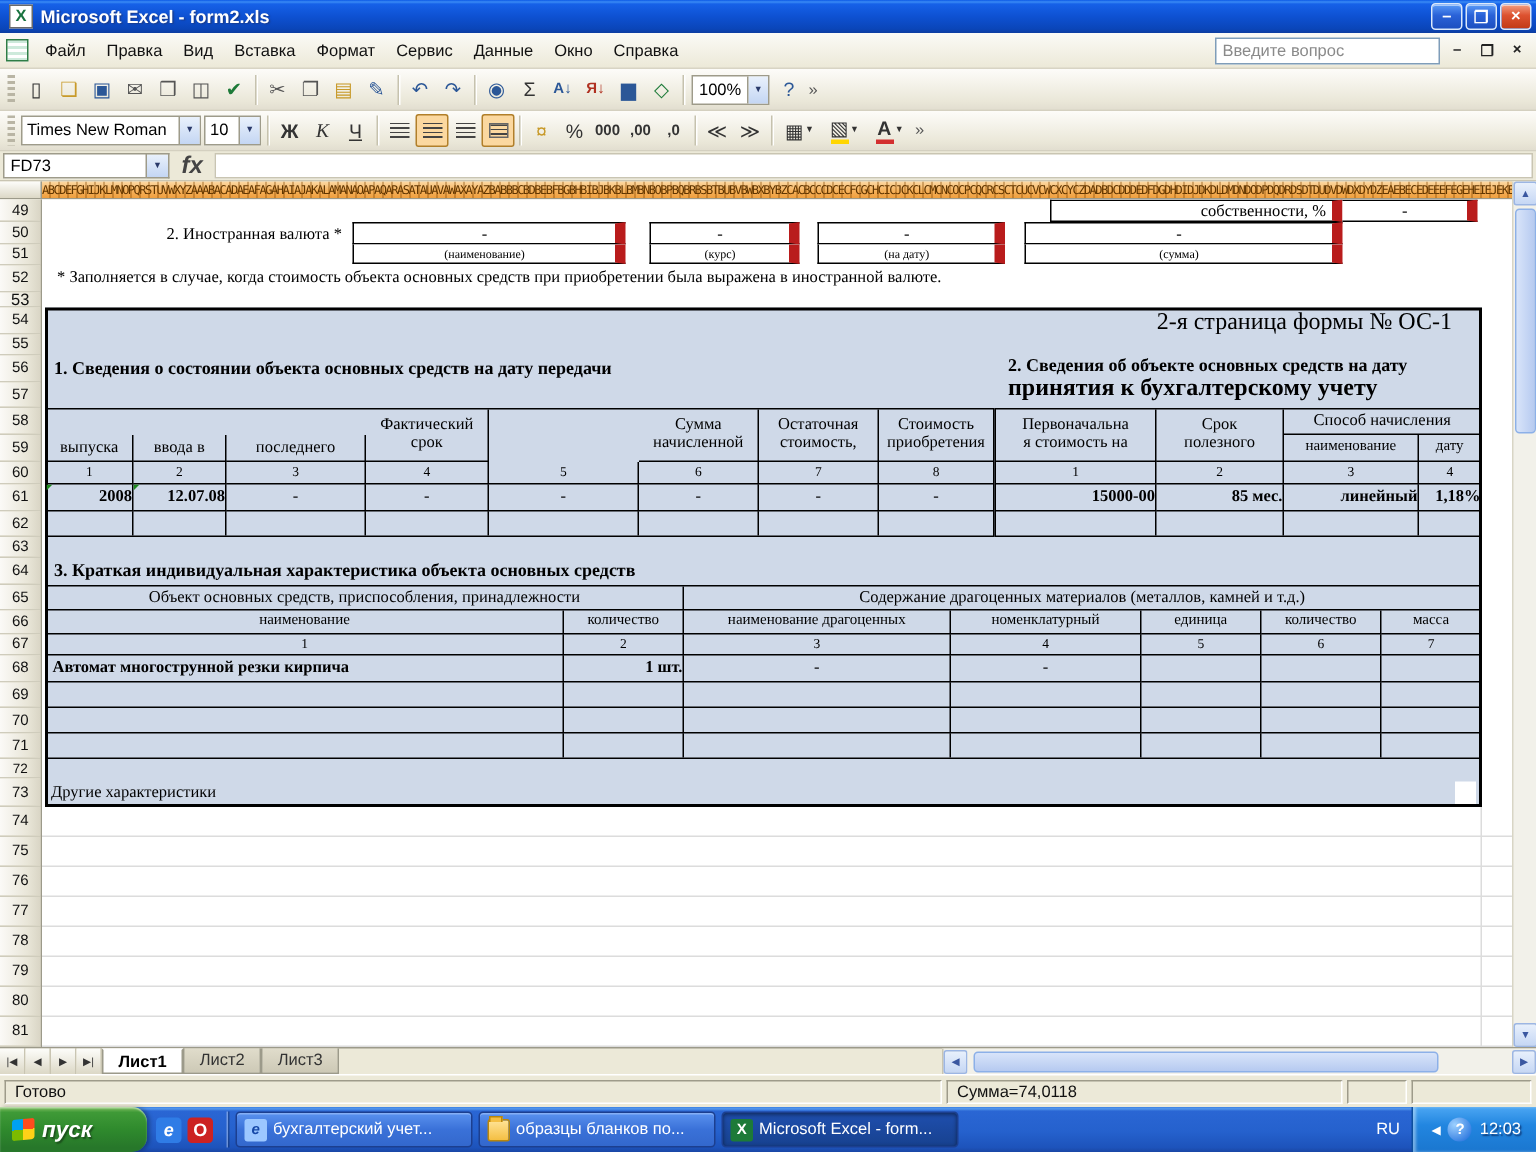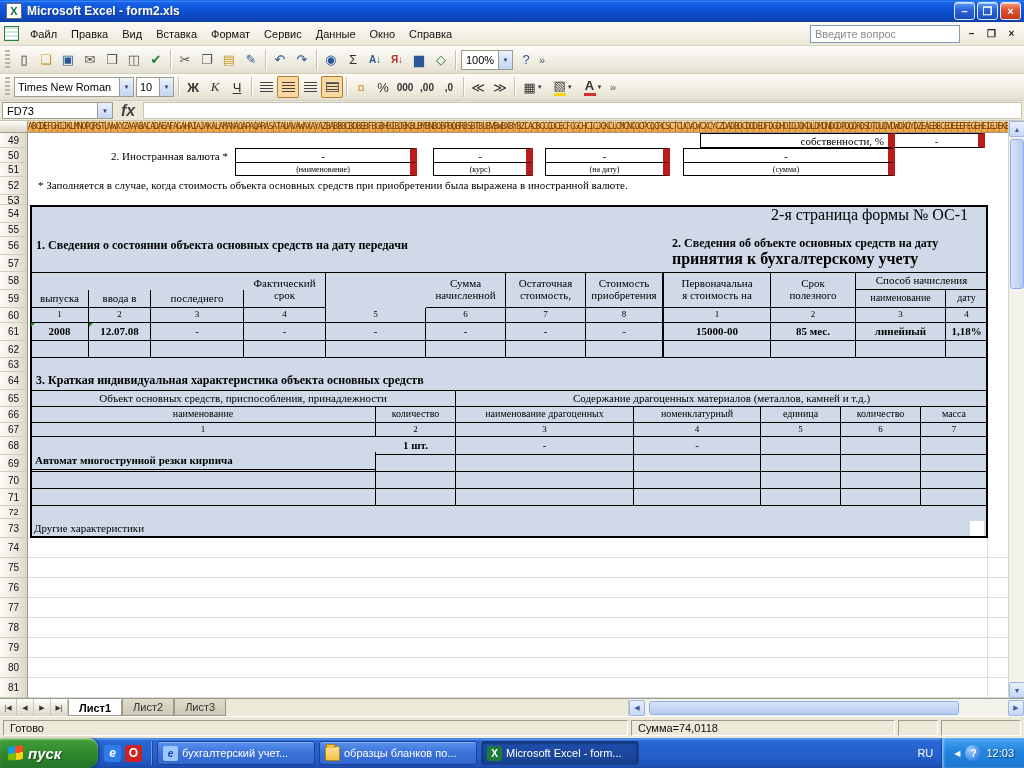--- a/index.html
+++ b/index.html
@@ -78,21 +78,21 @@
 .ftext{position:absolute;display:flex;align-items:center;font-family:"Liberation Serif",serif;color:#000;}
 .ftext.b{font-weight:bold;}
 .ftext.r{justify-content:flex-end;}
 .tbl{position:absolute;border:1px solid #000;}
 .tc{position:absolute;border-right:1px solid #000;border-bottom:1px solid #000;display:flex;align-items:center;justify-content:center;
  font-family:"Liberation Serif",serif;font-size:11px;color:#000;text-align:center;line-height:1.05;overflow:hidden;}
 .tc.nr{border-right:none;} .tc.nb{border-bottom:none;}
 .tc.two{flex-direction:column;}
 .tc.num{font-size:9px;}
 .tc.s10{font-size:10px;}
-.tc.bold{font-weight:bold;}
+.tc.bold{font-weight:bold;justify-content:flex-end;}
 .tc.cleft{justify-content:flex-start;padding-left:4px;text-align:left;}
 .gtri{position:absolute;left:0;top:0;width:0;height:0;border-top:4px solid #1e8a1e;border-right:4px solid transparent;}
 .activecell{position:absolute;background:#fff;}
 
 
 .vscroll{position:absolute;right:0;top:121px;width:16px;height:577px;background:#f2f1ea;border-left:1px solid #d8d5c5;}
 .sbtn{width:16px;height:16px;display:flex;align-items:center;justify-content:center;font-size:7px;color:#3a57a0;
  background:linear-gradient(180deg,#e8f0fc,#c6d7f4);border:1px solid #9cb6e4;border-radius:2px;}
 .vthumb{position:absolute;left:1px;top:18px;width:14px;height:150px;border:1px solid #8cb0e8;border-radius:3px;
  background:linear-gradient(90deg,#d8e4f9,#b6caf0);}
@@ -446,21 +446,21 @@
           <div class="tc s10" style="left:730px;top:16px;width:80px;height:16px">единица</div>
           <div class="tc s10" style="left:810px;top:16px;width:80px;height:16px">количество</div>
           <div class="tc s10 nr" style="left:890px;top:16px;width:66px;height:16px">масса</div>
           <div class="tc num" style="left:0;top:32px;width:345px;height:14px">1</div>
           <div class="tc num" style="left:345px;top:32px;width:80px;height:14px">2</div>
           <div class="tc num" style="left:425px;top:32px;width:178px;height:14px">3</div>
           <div class="tc num" style="left:603px;top:32px;width:127px;height:14px">4</div>
           <div class="tc num" style="left:730px;top:32px;width:80px;height:14px">5</div>
           <div class="tc num" style="left:810px;top:32px;width:80px;height:14px">6</div>
           <div class="tc num nr" style="left:890px;top:32px;width:66px;height:14px">7</div>
-          <div class="tc bold cleft" style="left:0;top:61px;width:345px;height:18px">Автомат многострунной резки кирпича</div>
+          <div class="tc bold cleft" style="left:0;top:46px;width:345px;height:18px">Автомат многострунной резки кирпича</div>
           <div class="tc bold" style="left:345px;top:46px;width:80px;height:18px">1 шт.</div>
           <div class="tc" style="left:425px;top:46px;width:178px;height:18px">-</div>
           <div class="tc" style="left:603px;top:46px;width:127px;height:18px">-</div>
           <div class="tc" style="left:730px;top:46px;width:80px;height:18px"></div>
           <div class="tc" style="left:810px;top:46px;width:80px;height:18px"></div>
           <div class="tc nr" style="left:890px;top:46px;width:66px;height:18px"></div>
           <div class="tc" style="left:0;top:64px;width:345px;height:17px"></div>
           <div class="tc" style="left:345px;top:64px;width:80px;height:17px"></div>
           <div class="tc" style="left:425px;top:64px;width:178px;height:17px"></div>
           <div class="tc" style="left:603px;top:64px;width:127px;height:17px"></div>

